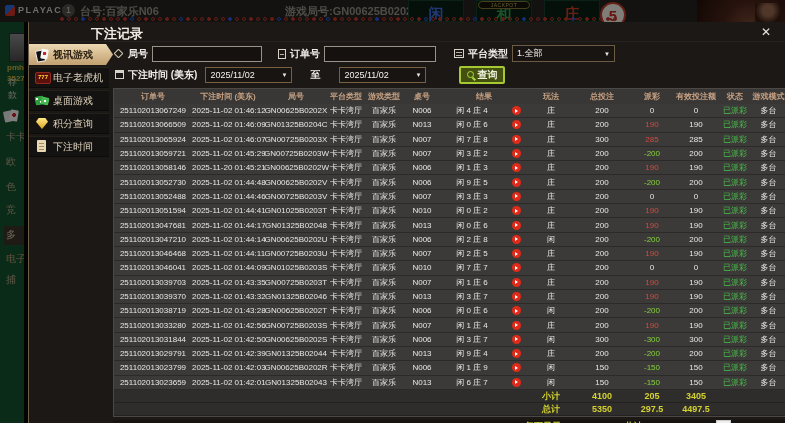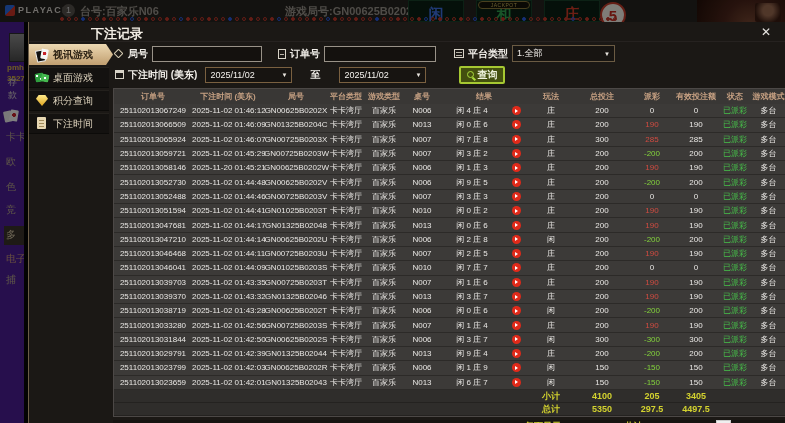--- a/index.html
+++ b/index.html
@@ -24,21 +24,21 @@
   .bead.blue.fill { background:#2a5adf; }
   .g-box { position:absolute; top:0; width:56px; height:22px; background:#0a2014; border:1px solid #17402a; text-align:center; font-size:15px; font-weight:bold; line-height:26px; }
   .g-player { left:408px; color:#3f6fe2; }
   .g-tie { left:476px; color:#2fa14e; }
   .g-banker { left:544px; color:#cf3a28; }
   .jackpot-pill { position:absolute; left:478px; top:1px; width:52px; height:8px; border:1px solid #8a7a3a; border-radius:4px; background:#141208; color:#c9b45a; font-size:5px; text-align:center; line-height:7px; letter-spacing:.5px; }
   .five-circle { position:absolute; left:600px; top:2px; width:26px; height:26px; border-radius:50%; background:#f3efe6; border:2px solid #c23a2a; color:#c5271c; font-size:15px; font-weight:bold; text-align:center; line-height:23px; }
   .video-thumb { position:absolute; left:697px; top:0; width:88px; height:22px;
     background:radial-gradient(circle at 60% 120%, #7a4a34 0%, #4a241a 45%, #241008 100%); }
   .video-thumb::after { content:""; position:absolute; right:4px; top:3px; width:26px; height:19px; background:radial-gradient(circle at 50% 40%, #9a6a50 0 30%, #3a1c12 75%); border-radius:2px; }
-  .leftstrip { position:absolute; left:0; top:22px; width:24px; height:401px; background:#4c1d95; overflow:hidden; z-index:1; }
+  .leftstrip { position:absolute; left:0; top:22px; width:24px; height:401px; background:#14532d; overflow:hidden; z-index:1; }
   .avatar { position:absolute; left:9px; top:11px; width:19px; height:29px; background:linear-gradient(180deg,#8d8d8d,#4c4c4c); border:1px solid #2c2c2c; }
   .bg-user { position:absolute; left:7px; top:41px; font-size:8px; color:#d2b244; font-weight:bold; }
   .bg-balance { position:absolute; left:7px; top:52px; font-size:8px; color:#d2b244; font-weight:bold; }
   .bg-deposit { position:absolute; left:8px; top:54px; font-size:9px; color:#d5d0c8; }
   .bg-cards { position:absolute; left:4px; top:88px; width:14px; height:13px; }
   .bg-cards::before { content:""; position:absolute; left:0; top:1px; width:8px; height:11px; background:#e9e9e9; border-radius:1px; transform:rotate(-12deg); }
   .bg-cards::after { content:""; position:absolute; left:6px; top:0; width:8px; height:11px; border-radius:1px; transform:rotate(10deg);
     background:radial-gradient(circle at 50% 45%, #c8252c 1.8px, #f6f6f6 2.2px); }
   .bg-lbl { position:absolute; left:6px; font-size:10px; color:#b3a489; white-space:nowrap; }
   .bg-lbl:nth-of-type(1) { top:108px; }
@@ -236,20 +236,24 @@
     <span class="m-title">下注记录</span>
     <span class="m-close">✕</span>
   </div>
   <div class="m-body">
     <div class="sidebar">
         <div class="side-item active">
           <span class="sicon sicon-cards"></span>
           <span>视讯游戏</span>
         </div>
         <div class="side-item">
+          <span class="sicon sicon-slot"></span>
+          <span>电子老虎机</span>
+        </div>
+        <div class="side-item">
           <span class="sicon sicon-dice"></span>
           <span>桌面游戏</span>
         </div>
         <div class="side-item">
           <span class="sicon sicon-gem"></span>
           <span>积分查询</span>
         </div>
         <div class="side-item">
           <span class="sicon sicon-ledger"></span>
           <span>下注时间</span>

